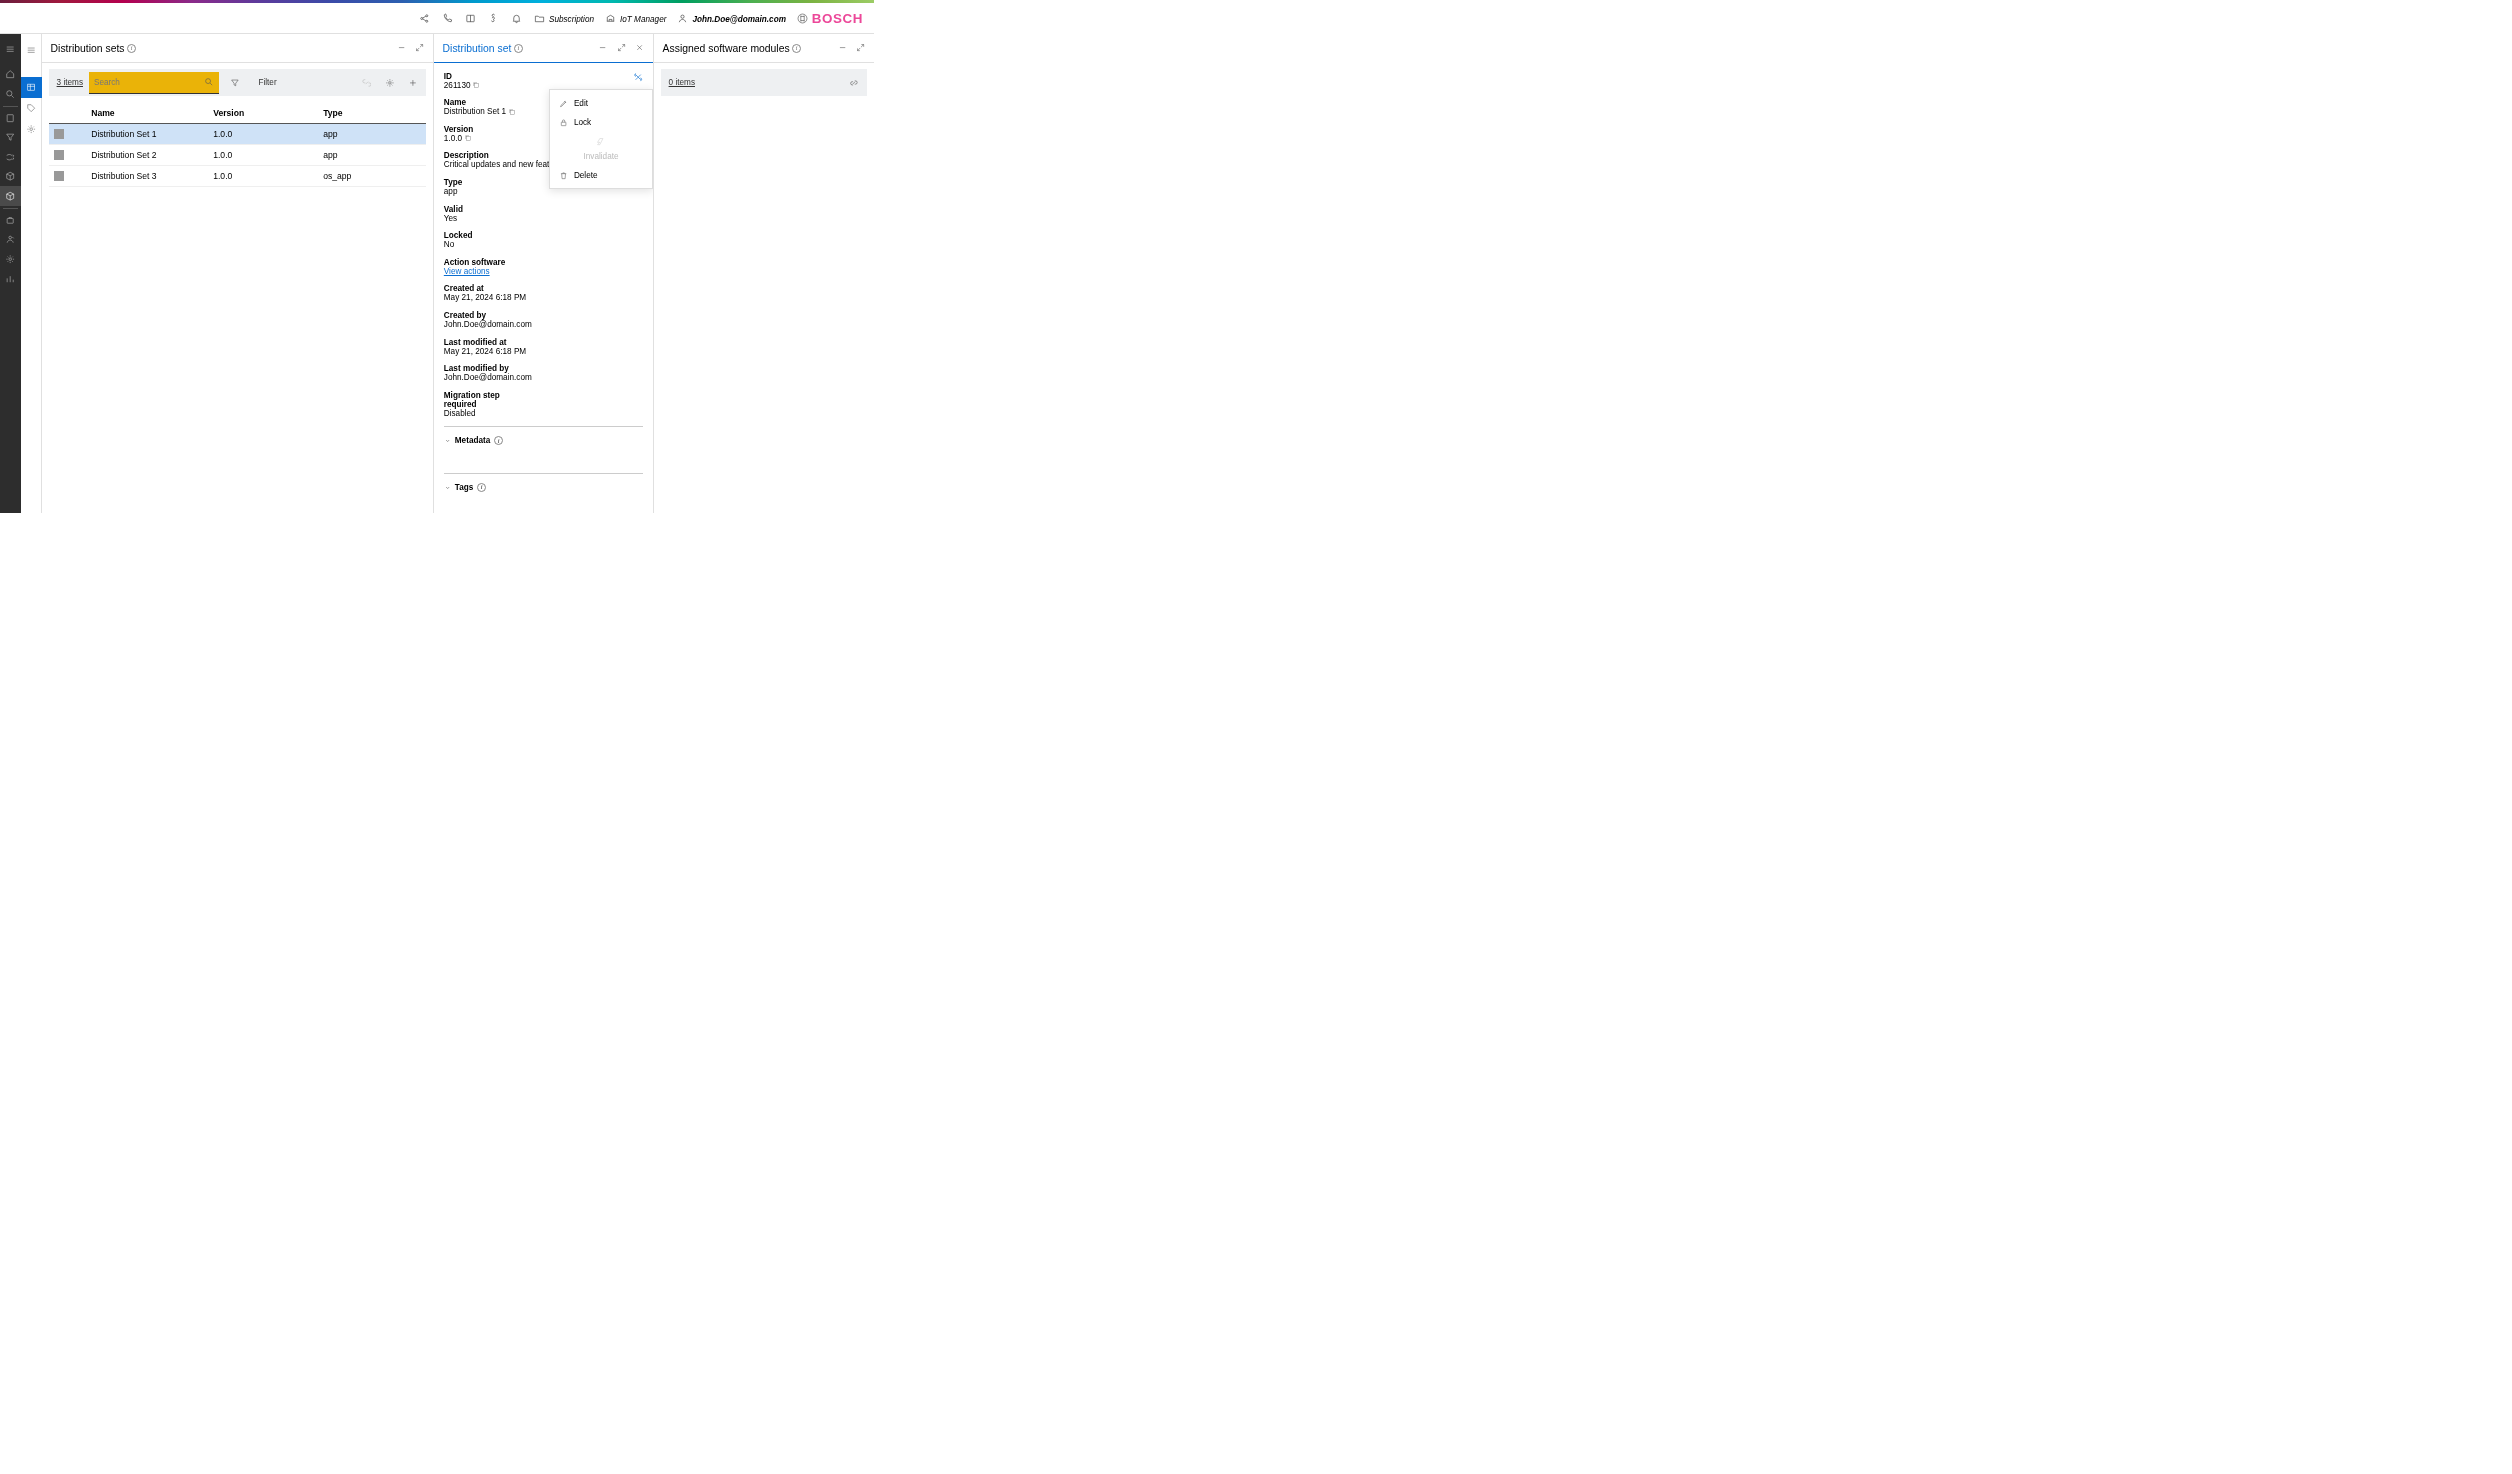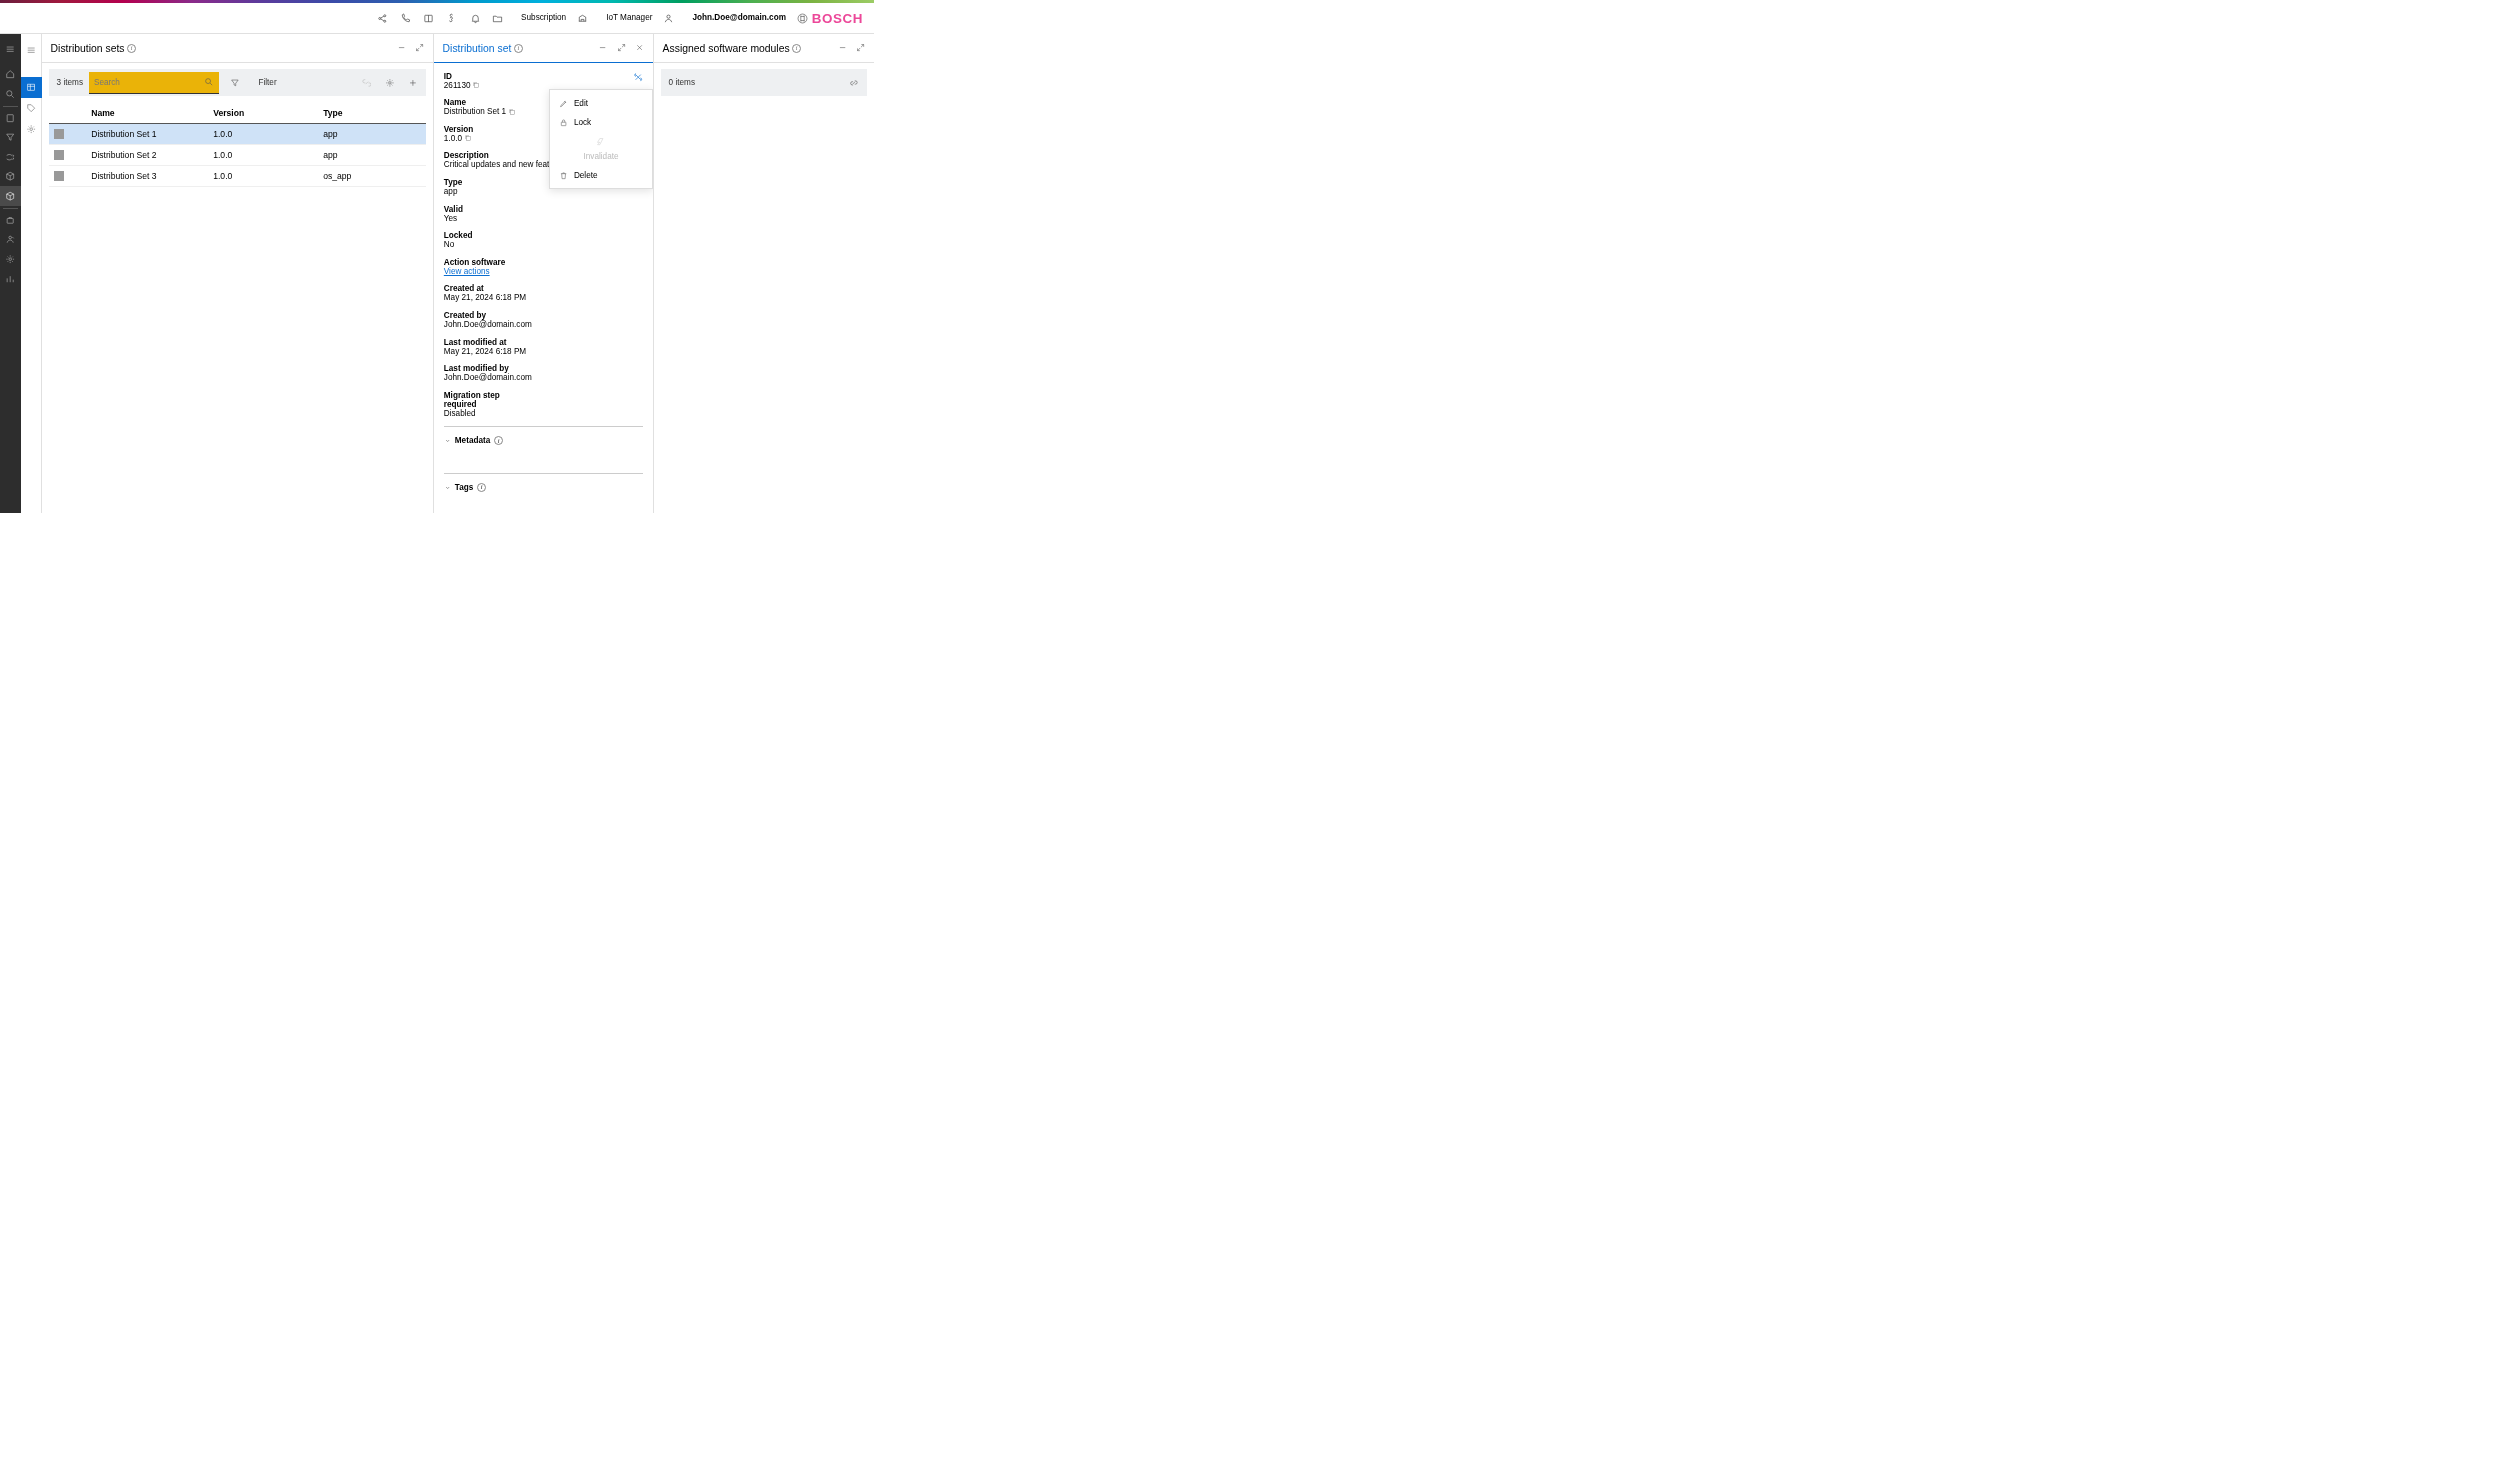--- a/index.html
+++ b/index.html
@@ -6,21 +6,21 @@
 html, body { height: 100%; font-family: -apple-system, BlinkMacSystemFont, "Segoe UI", Arial, sans-serif; font-size: 8.6px; color: #000; background: #fff; }
 
 body { display: flex; flex-direction: column; width: 874px; height: 513px; overflow: hidden; }
 
 
 .rainbow { height: 3.1px; width: 100%; background: linear-gradient(90deg,#6b1e3e 0%,#a0193d 7%, #b4004e 14%, #8a2a8a 22%, #5a3b9c 30%, #3a4ba8 38%, #2c5fb0 46%, #0099cc 54%, #00b0dd 62%, #00b8b0 70%, #009e60 78%, #4caf50 86%, #7cb342 93%, #9ccc65 100%); }
 
 
 .topbar { height: 31px; display: flex; align-items: center; justify-content: flex-end; padding: 0 11px; gap: 11px; border-bottom: 0.6px solid #e0e0e0; }
 .topbar .icon-btn { width: 12.2px; height: 12.2px; display: flex; align-items: center; justify-content: center; cursor: pointer; color: #333; }
-.topbar .labeled { display: flex; align-items: flex-start; gap: 18px; cursor: pointer; font-size: 8.2px; }
+.topbar .labeled { display: flex; align-items: flex-end; gap: 4px; cursor: pointer; font-size: 8.2px; font-style: italic; }
 .topbar .labeled strong { font-weight: 700; }
 .topbar svg { width: 11px; height: 11px; stroke: #333; fill: none; stroke-width: 1.4; }
 .bosch-logo { display: flex; align-items: center; gap: 3.7px; }
 .bosch-text { font-weight: 700; color: #ec4899; font-size: 13.4px; letter-spacing: 0.6px; }
 .bosch-ring { width: 16px; height: 16px; }
 .bosch-ring circle, .bosch-ring path { stroke:#333;stroke-width:1.6;fill:none;}
 
 
 .shell { flex: 1; display: flex; overflow: hidden; }
 
@@ -46,21 +46,21 @@
 .panel-title{font-size:10.4px;font-weight:400; display:flex; align-items:center; gap:2.4px;}
 .panel-title.active{color:#0a6ed1;}
 .info-icon{width:9.2px;height:9.2px;border:0.6px solid #888;border-radius:50%;display:inline-flex;align-items:center;justify-content:center;font-size:6.1px;font-style:italic;font-family:serif;color:#666;}
 .panel-header-actions{margin-left:auto;display:flex;gap:8.6px;align-items:center;}
 .panel-header-actions .hdr-icon{width:9.8px;height:9.8px;cursor:pointer;display:flex;align-items:center;justify-content:center;}
 .panel-header-actions svg{width:9.2px;height:9.2px;stroke:#555;fill:none;stroke-width:1.5;}
 
 
 .panel-list { width:392px; }
 .toolbar{height:27px;background:#eef0f2;display:flex;align-items:center;padding:0 7.3px;gap:6.1px;margin:6.1px 7.3px 0;}
-.items-count{font-size:8.2px;color:#333;white-space:nowrap;}
+.items-count{font-size:8.2px;color:#333;white-space:nowrap;text-decoration:underline;}
 .search-wrap{display:flex;align-items:center;background:#eab308;height:22px;padding:0 4.9px;flex:0 0 122px;border-bottom:0.6px solid #333;cursor:text;}
 .search-wrap input{border:none;background:transparent;outline:none;font-size:8.2px;flex:1;color:#333;}
 .search-wrap input::placeholder{color:#777;}
 .filter-btn{display:flex;align-items:center;gap:19px;cursor:pointer;font-size:8.2px;color:#333;padding:0 4.9px;}
 .toolbar-right{margin-left:auto;display:flex;gap:12.2px;align-items:center;}
 .toolbar-right .ticon{width:11px;height:11px;cursor:pointer;display:flex;align-items:center;justify-content:center;}
 .toolbar-right svg, .filter-btn svg, .search-wrap svg{width:9.8px;height:9.8px;stroke:#555;fill:none;stroke-width:1.5;}
 .toolbar-right .ticon.disabled svg{stroke:#bbb;}
 
 .table{margin:0 7.3px;}

